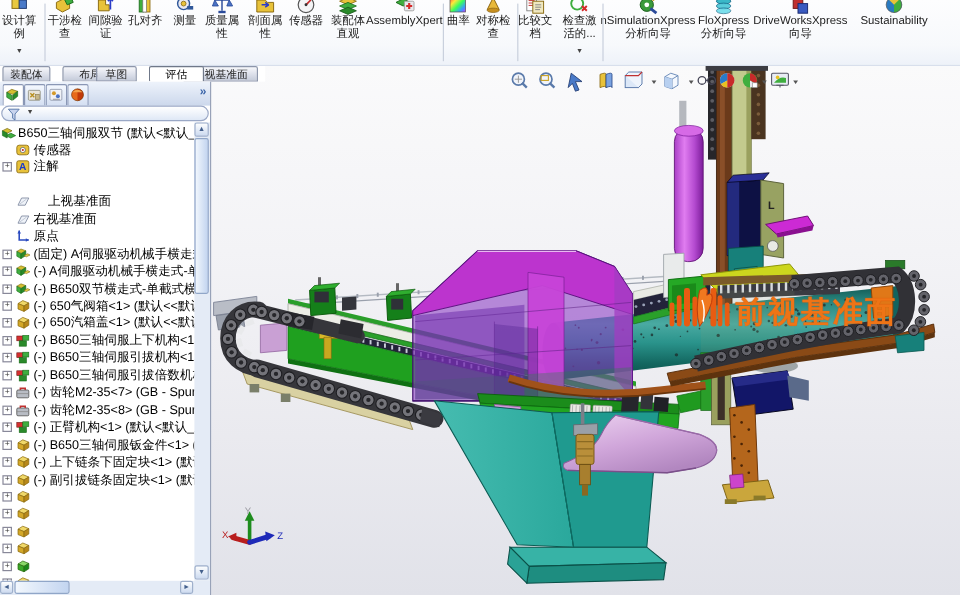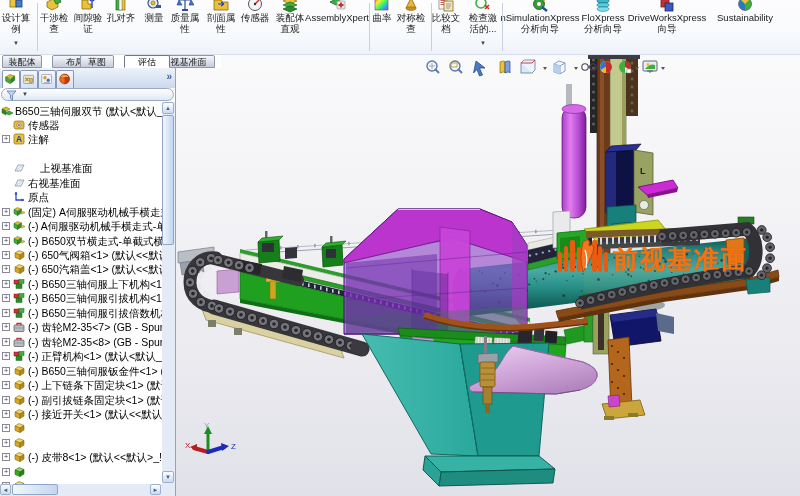--- a/index.html
+++ b/index.html
@@ -973,21 +973,20 @@
             </svg></span>
           <span class="tx" style="left:28px">(-) 副引拔链条固定块&lt;1&gt; (默认</span>
         </div>
         <div class="trow" style="top:304.9px">
           <span class="plus">+</span>
           <span class="tico" style="left:13px"><svg width="13" height="12" viewBox="0 0 13 12">
               <path d="M2 4 l4 -2.5 l5 2 l-4 2.5 Z" fill="#f0d868" stroke="#8a6a10" stroke-width="0.6"></path>
               <path d="M2 4 v4.5 l5 2 v-4.5 Z" fill="#d4a828" stroke="#8a6a10" stroke-width="0.6"></path>
               <path d="M11 3.5 v4.5 l-4 2.5 v-4.5 Z" fill="#b8881a" stroke="#8a6a10" stroke-width="0.6"></path>
             </svg></span>
-          <span class="tx" style="left:28px">(-) 接近开关&lt;1&gt; (默认&lt;&lt;默认</span>
         </div>
         <div class="trow" style="top:319.4px">
           <span class="plus">+</span>
           <span class="tico" style="left:13px"><svg width="13" height="12" viewBox="0 0 13 12">
               <path d="M2 4 l4 -2.5 l5 2 l-4 2.5 Z" fill="#f0d868" stroke="#8a6a10" stroke-width="0.6"></path>
               <path d="M2 4 v4.5 l5 2 v-4.5 Z" fill="#d4a828" stroke="#8a6a10" stroke-width="0.6"></path>
               <path d="M11 3.5 v4.5 l-4 2.5 v-4.5 Z" fill="#b8881a" stroke="#8a6a10" stroke-width="0.6"></path>
             </svg></span>
         </div>
         <div class="trow" style="top:333.8px">
@@ -998,21 +997,20 @@
               <path d="M11 3.5 v4.5 l-4 2.5 v-4.5 Z" fill="#b8881a" stroke="#8a6a10" stroke-width="0.6"></path>
             </svg></span>
         </div>
         <div class="trow" style="top:348.3px">
           <span class="plus">+</span>
           <span class="tico" style="left:13px"><svg width="13" height="12" viewBox="0 0 13 12">
               <path d="M2 4 l4 -2.5 l5 2 l-4 2.5 Z" fill="#f0d868" stroke="#8a6a10" stroke-width="0.6"></path>
               <path d="M2 4 v4.5 l5 2 v-4.5 Z" fill="#d4a828" stroke="#8a6a10" stroke-width="0.6"></path>
               <path d="M11 3.5 v4.5 l-4 2.5 v-4.5 Z" fill="#b8881a" stroke="#8a6a10" stroke-width="0.6"></path>
             </svg></span>
-          <span class="tx" style="left:28px">(-) 皮带8&lt;1&gt; (默认&lt;&lt;默认&gt;_!</span>
         </div>
         <div class="trow" style="top:362.8px">
           <span class="plus">+</span>
           <span class="tico" style="left:13px"><svg width="13" height="12" viewBox="0 0 13 12">
               <path d="M2 4 l4 -2.5 l5 2 l-4 2.5 Z" fill="#8ad868" stroke="#2a6a10" stroke-width="0.6"></path>
               <path d="M2 4 v4.5 l5 2 v-4.5 Z" fill="#3aa828" stroke="#2a6a10" stroke-width="0.6"></path>
               <path d="M11 3.5 v4.5 l-4 2.5 v-4.5 Z" fill="#1a881a" stroke="#2a6a10" stroke-width="0.6"></path>
             </svg></span>
         </div>
         <div class="trow" style="top:377.2px">

